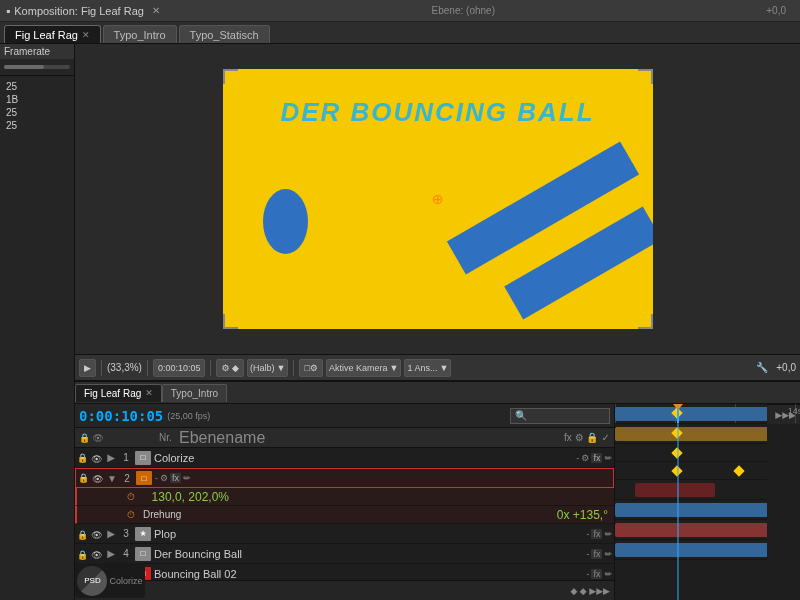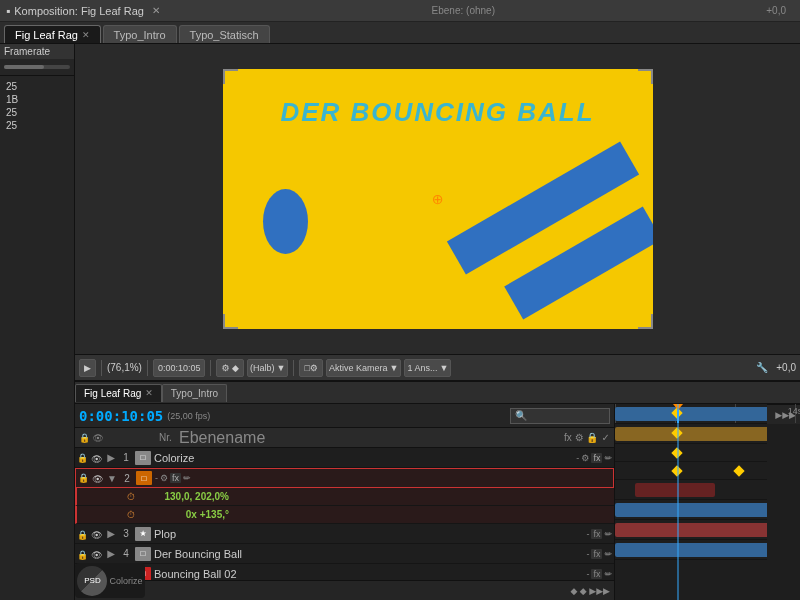--- a/index.html
+++ b/index.html
@@ -406,26 +406,25 @@
       font-size: 10px;
       color: #dd8833;
       margin-right: 2px;
     }
     .prop-name {
       flex: 1;
       font-size: 10px;
       color: #ccc;
     }
     .prop-value {
-      font-size: 10px;
+      font-size: 12px;
       color: #88cc44;
       min-width: 90px;
       text-align: right;
       padding-right: 4px;
-      font-weight: bold;
     }
 
     
     .tl-right {
       flex: 1;
       display: flex;
       overflow: hidden;
     }
 
     .tl-ruler {
@@ -627,21 +626,21 @@
           <div class="preview-corner-tl"></div>
           <div class="preview-corner-tr"></div>
           <div class="preview-corner-bl"></div>
           <div class="preview-corner-br"></div>
         </div>
       </div>
 
       <div class="preview-toolbar">
         <div class="pv-btn">▶</div>
         <div class="pv-separator"></div>
-        <span class="pv-text">(76,1%)</span>
+        <span class="pv-text">(33,3%)</span>
         <div class="pv-separator"></div>
         <div class="pv-btn">
           <span>0:00:10:05</span>
         </div>
         <div class="pv-separator"></div>
         <div class="pv-btn">⚙ ◆</div>
         <div class="pv-dropdown">
           <span>(Halb)</span>
           <span>▼</span>
         </div>
@@ -733,20 +732,21 @@
               </div>
             </div>
 
             <div class="prop-row highlighted">
               <span class="prop-icon">⏱</span>
               <span class="prop-value">130,0, 202,0%</span>
             </div>
 
             <div class="prop-row highlighted">
               <span class="prop-icon">⏱</span>
+              <span class="prop-name">Drehung</span>
               <span class="prop-value">0x +135,°</span>
             </div>
 
             <div class="layer-row">
               <div style="width:14px;">
                 <span style="font-size:9px; color:#888;">🔒</span>
               </div>
               <div style="width:14px;">
                 <span style="font-size:9px;">👁</span>
               </div>

